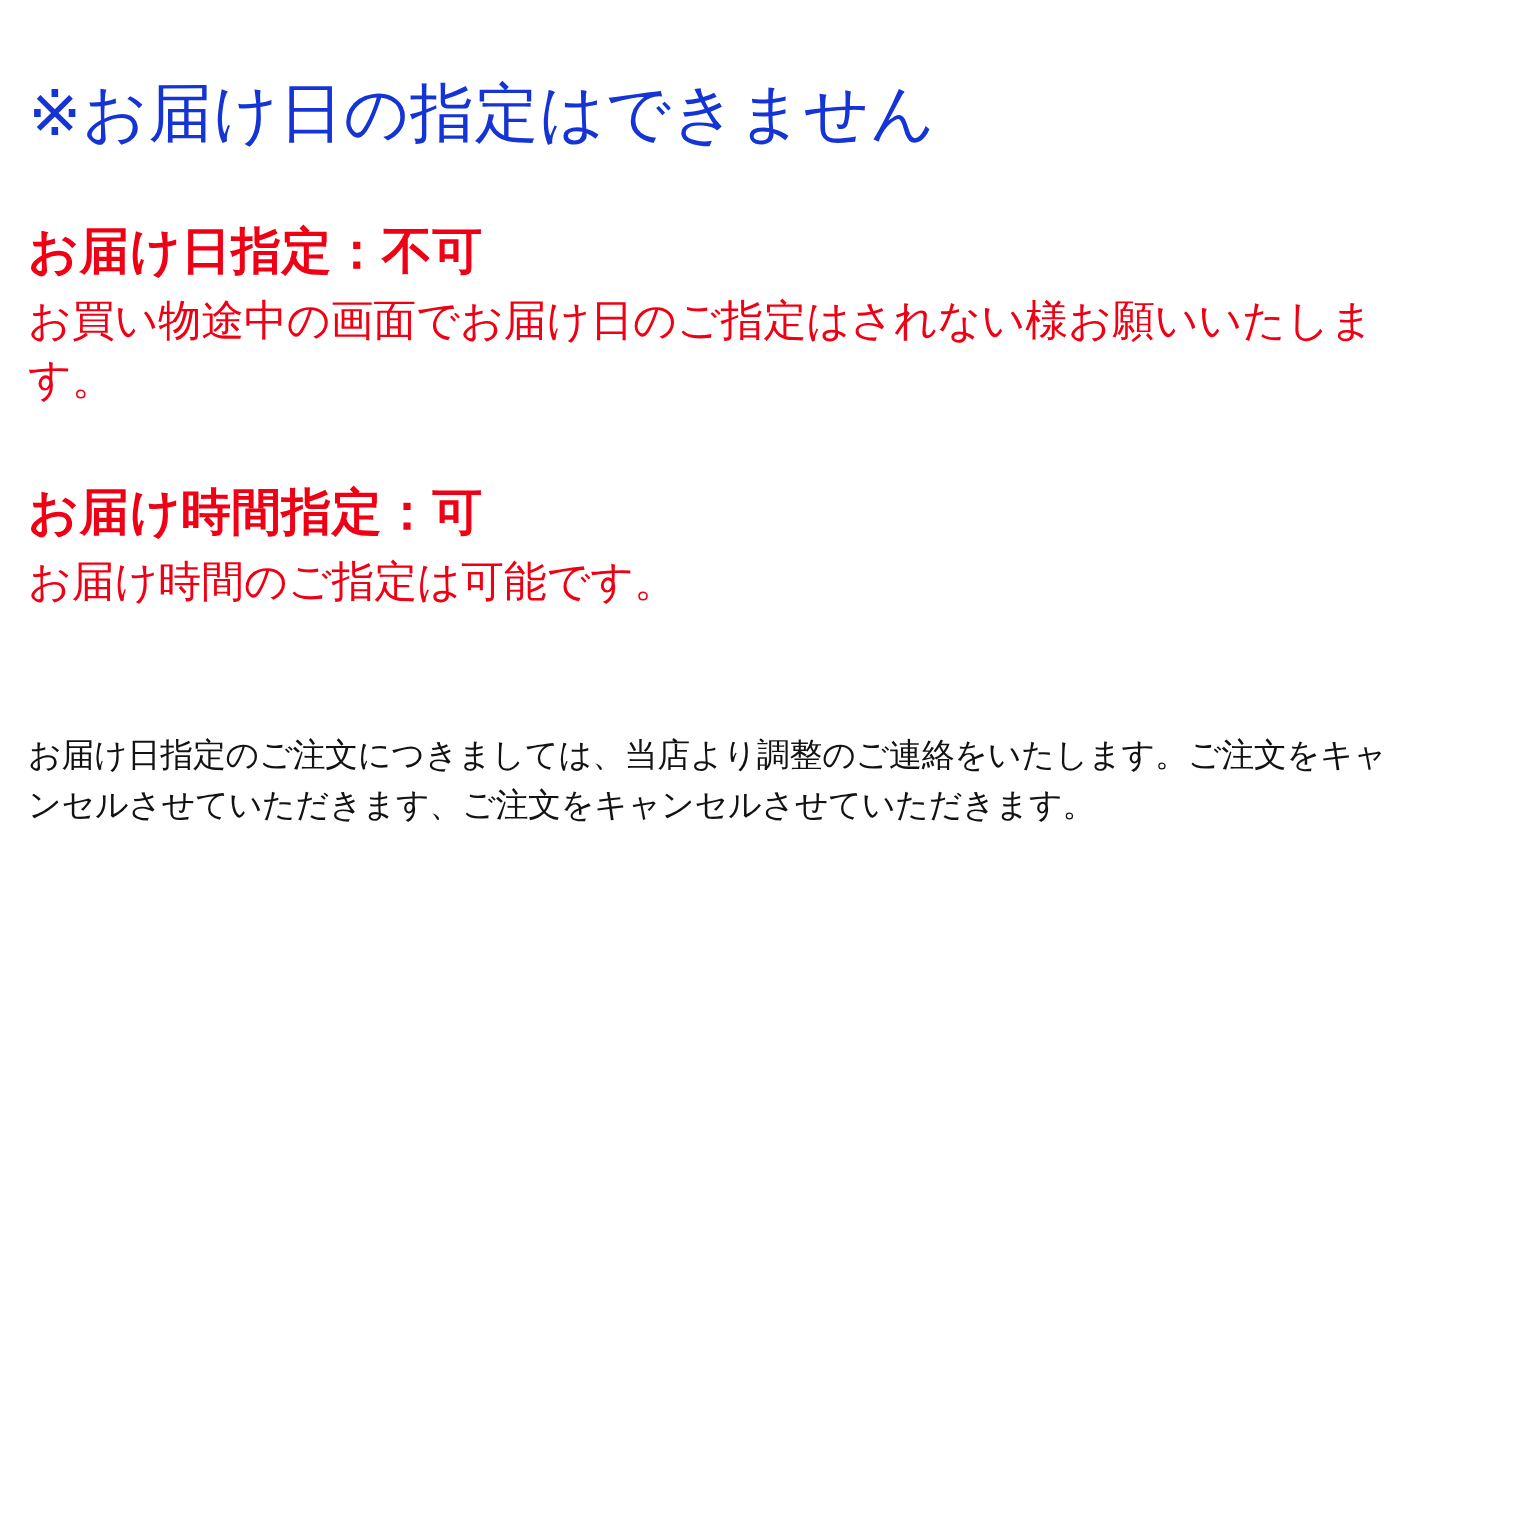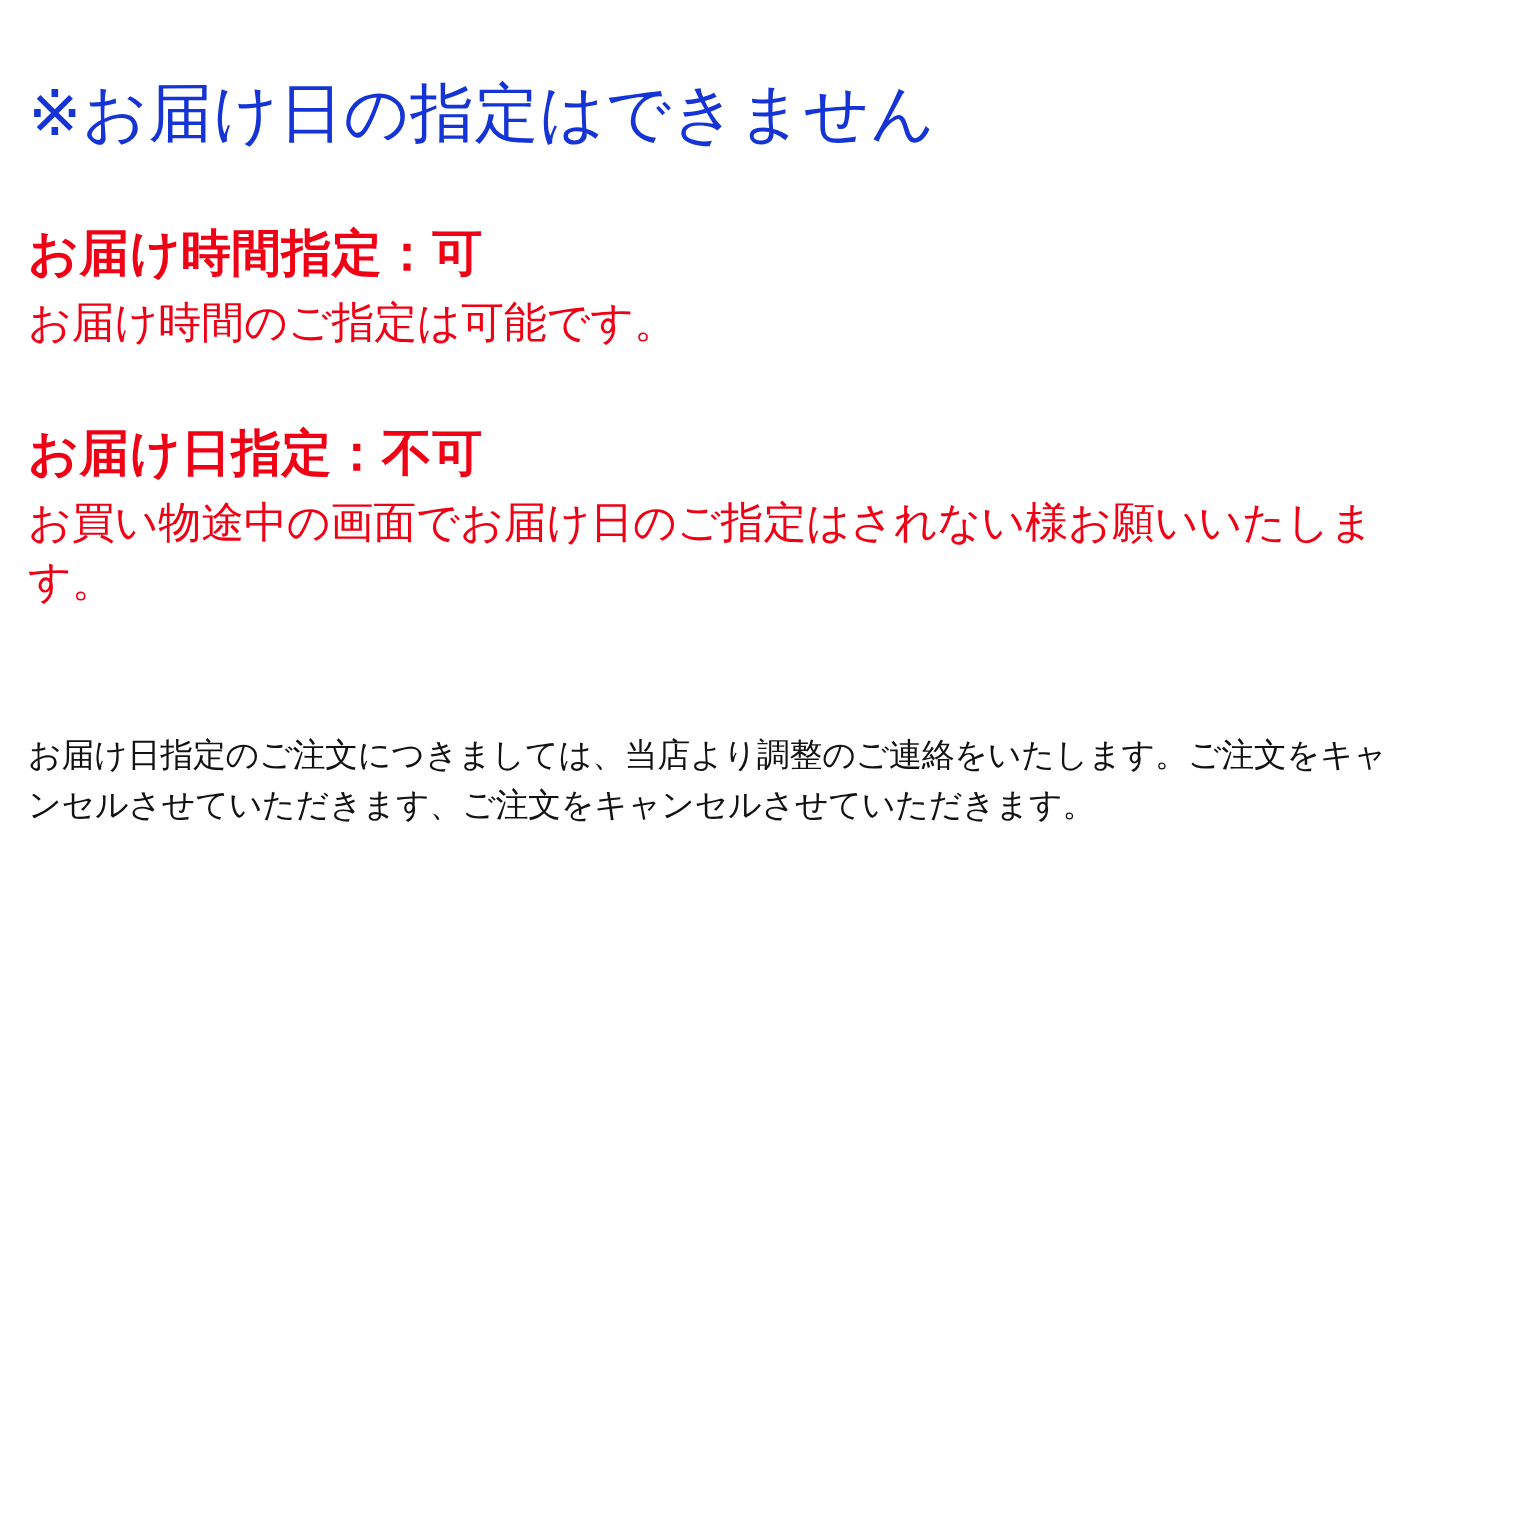--- a/index.html
+++ b/index.html
@@ -64,25 +64,25 @@
     letter-spacing: -0.01em;
   }
 </style>
 </head>
 <body>
 
 <div class="page">
 
   <h1 class="headline">※お届け日の指定はできません</h1>
 
+  <div class="section">
+    <h2 class="sec-title">お届け日指定：不可</h2>
+    <p class="sec-body">お買い物途中の画面でお届け日のご指定はされない様お願いいたします。</p>
+  </div>
+
   <div class="section second">
     <h2 class="sec-title">お届け時間指定：可</h2>
     <p class="sec-body">お届け時間のご指定は可能です。</p>
-  </div>
-
-  <div class="section">
-    <h2 class="sec-title">お届け日指定：不可</h2>
-    <p class="sec-body">お買い物途中の画面でお届け日のご指定はされない様お願いいたします。</p>
   </div>
 
   <p class="note">お届け日指定のご注文につきましては、当店より調整のご連絡をいたします。ご注文をキャンセルさせていただきます、ご注文をキャンセルさせていただきます。</p>
 
 </div>
 
 </body></html>

